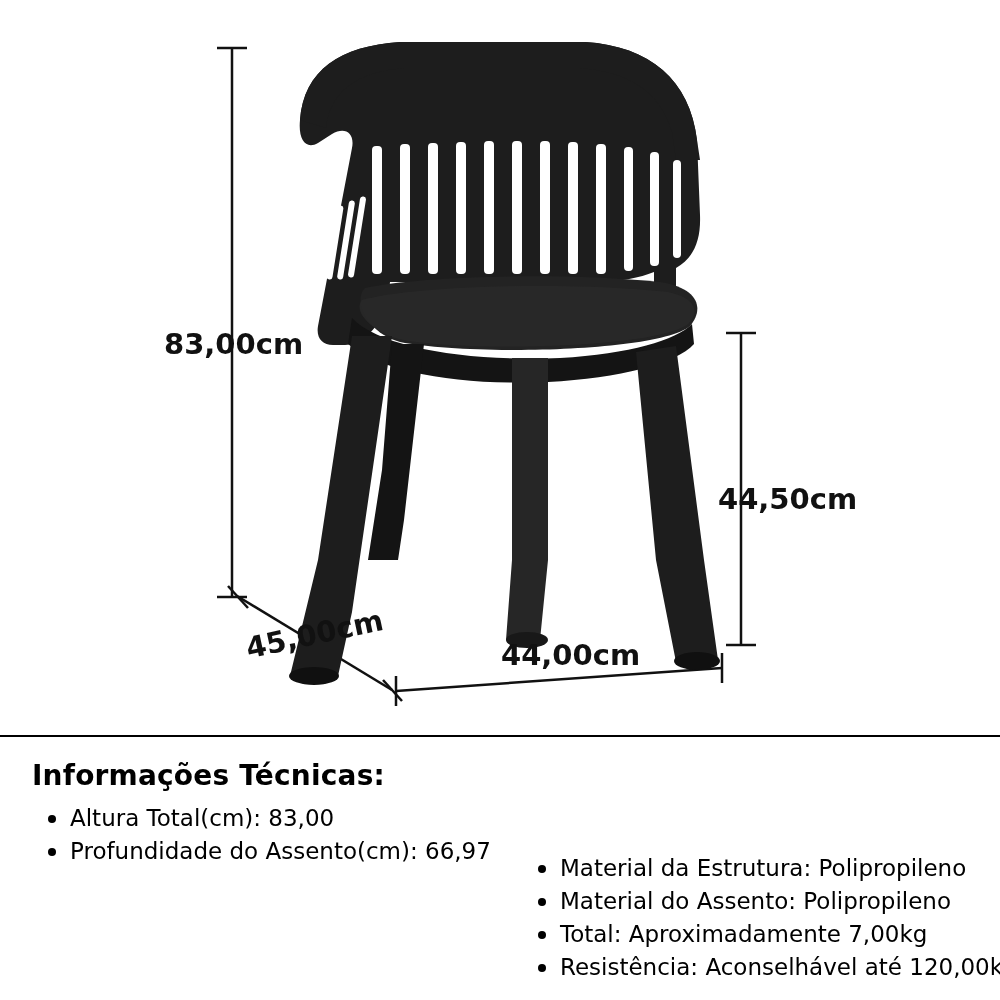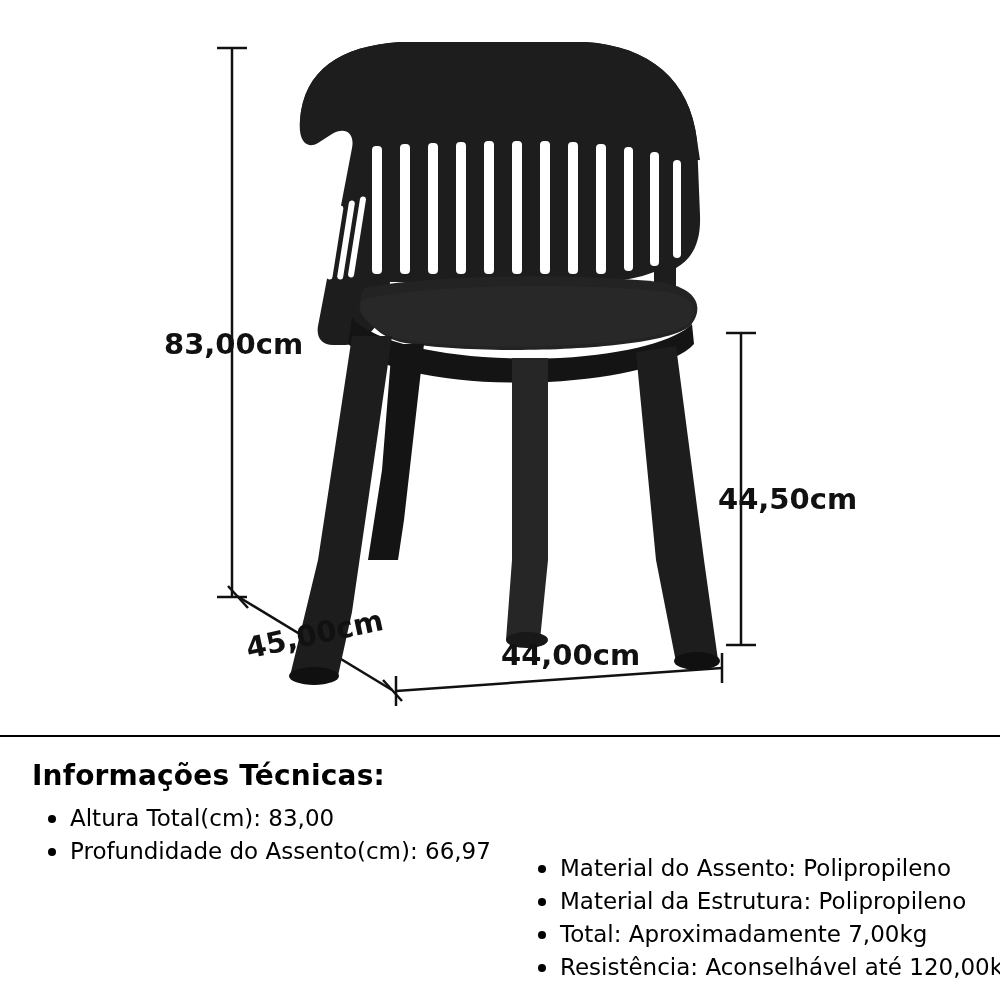--- a/index.html
+++ b/index.html
@@ -210,20 +210,20 @@
 
   <div class="cols">
     <div class="col col-left">
       <ul class="specs">
         <li>Altura Total(cm): 83,00</li>
         <li>Profundidade do Assento(cm): 66,97</li>
       </ul>
     </div>
     <div class="col col-right">
       <ul class="specs">
+        <li>Material da Estrutura: Polipropileno</li>
         <li>Material do Assento: Polipropileno</li>
-        <li>Material da Estrutura: Polipropileno</li>
         <li>Total: Aproximadamente 7,00kg</li>
         <li>Resistência: Aconselhável até 120,00kg</li>
       </ul>
     </div>
   </div>
 </div>
 
 </body></html>

